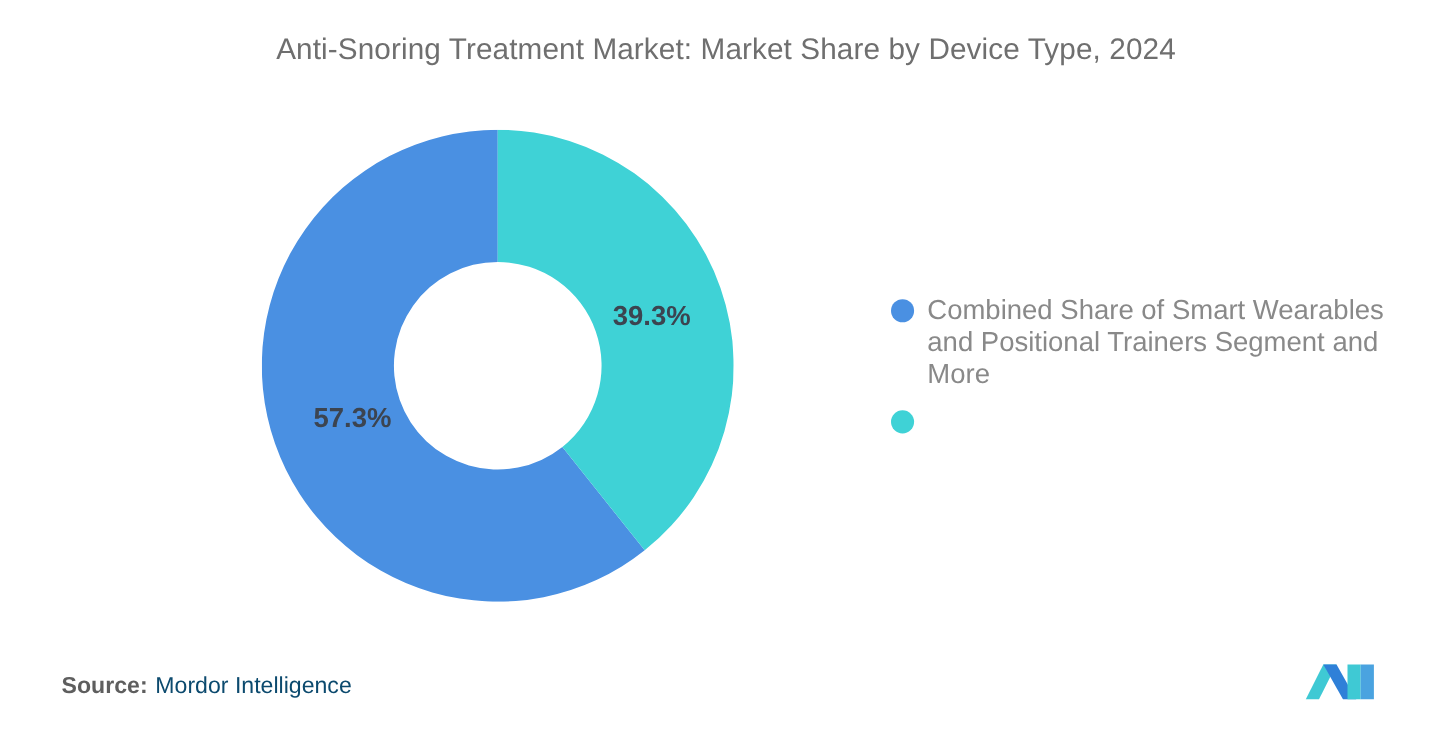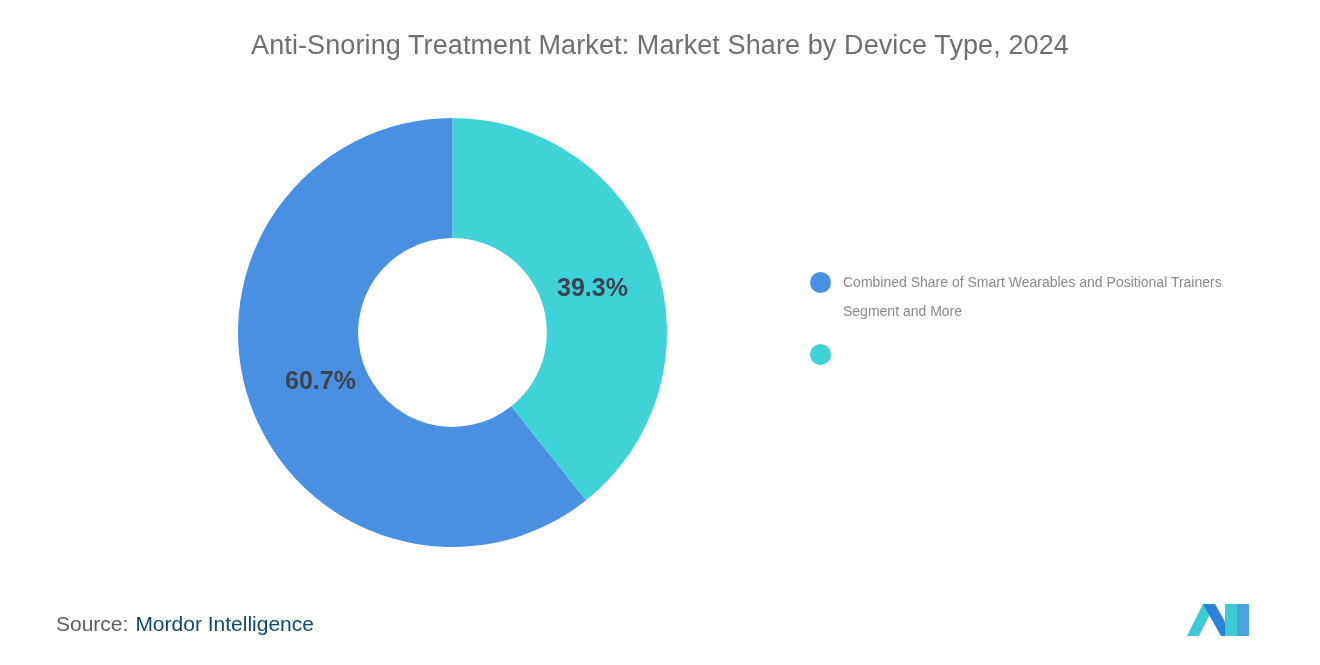--- a/index.html
+++ b/index.html
@@ -77,37 +77,37 @@
   }
   .legend-swatch {
     flex: 0 0 auto;
     width: 21px;
     height: 21px;
     border-radius: 50%;
     margin-top: 4px;
     margin-right: 12px;
   }
   .legend-label {
-    font-size: 14px;
+    font-size: 25px;
     line-height: 29px;
     color: #898989;
     max-width: 420px;
   }
 
   
   #source-line {
     position: absolute;
     left: 56px;
     top: 612px;
     font-size: 21px;
     color: #6f6f6f;
     white-space: nowrap;
   }
   #source-prefix {
-    font-weight: 400;
+    font-weight: 700;
     color: #5e5e5e;
   }
   #source-name {
     font-weight: 400;
     color: #0c4a6e;
     margin-left: 7px;
   }
 
   
   #brand-logo {
@@ -129,21 +129,21 @@
   <div id="donut-wrap">
     <svg id="donut-svg" viewBox="0 0 429 429">
       <g>
         <path id="slice-0" d="M 348.0879789147002 382.32282886867813 A 214.5 214.5 0 1 1 214.49999999999997 0 L 214.49999999999997 120.12 A 94.38 94.38 0 1 0 273.2787107224681 288.34204470221835 Z" fill="#4a90e2"></path>
         <path id="slice-1" d="M 214.5 0 A 214.5 214.5 0 0 1 348.0879789147002 382.32282886867813 L 273.2787107224681 288.34204470221835 A 94.38 94.38 0 0 0 214.5 120.12 Z" fill="#3fd2d6"></path>
       </g>
     </svg>
   </div>
 
   <div class="slice-label" id="label-mad">39.3%</div>
-  <div class="slice-label" id="label-combined">60.7%</div>
+  <div class="slice-label" id="label-combined">57.3%</div>
 
   <div id="legend">
     <div class="legend-item">
       <span class="legend-swatch" id="swatch-0" style="background: rgb(74, 144, 226);"></span>
       <span class="legend-label">Combined Share of Smart Wearables and Positional Trainers Segment and More</span>
     </div>
     <div class="legend-item">
       <span class="legend-swatch" id="swatch-1" style="background: rgb(63, 210, 214);"></span>
     </div>
   </div>

